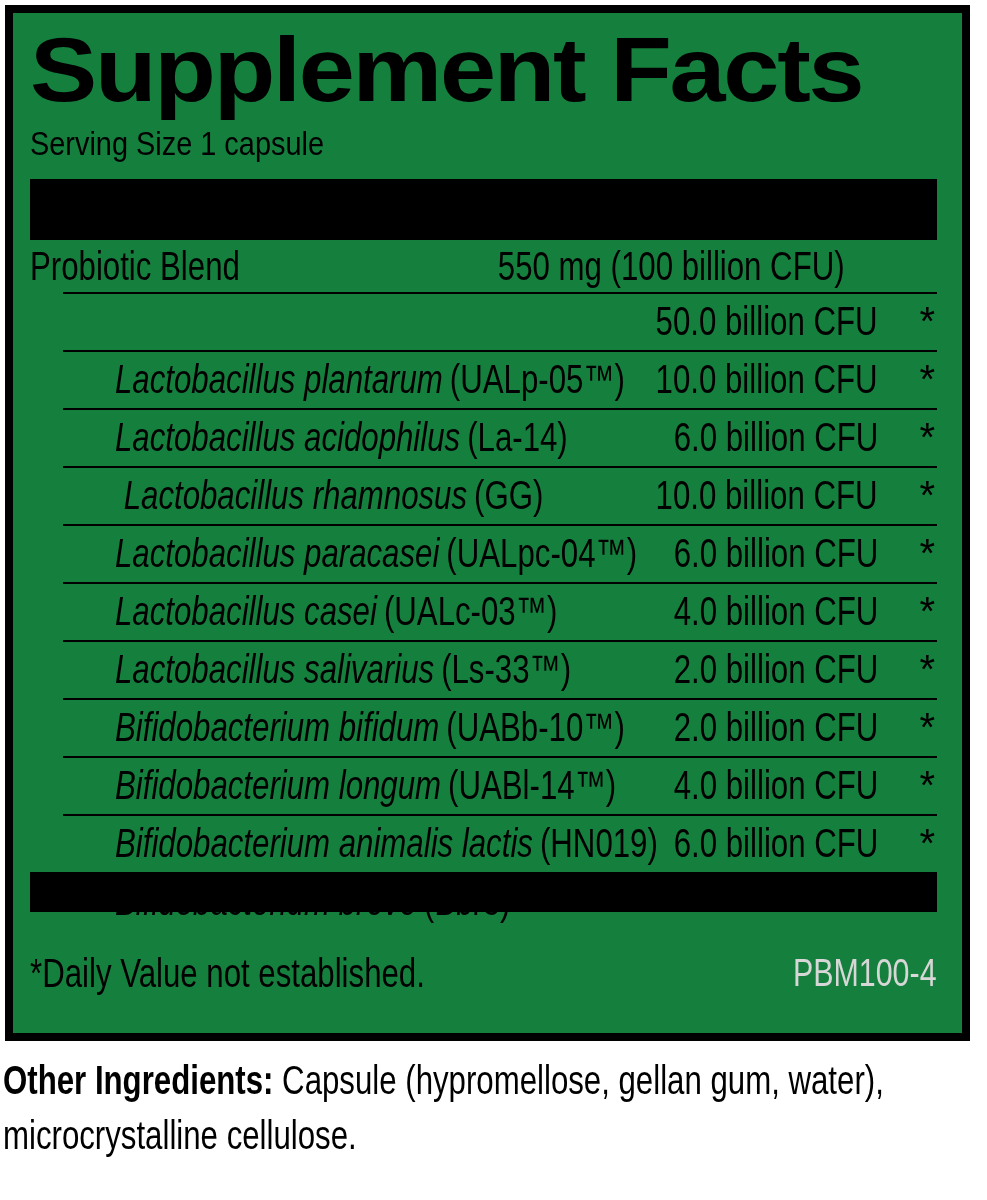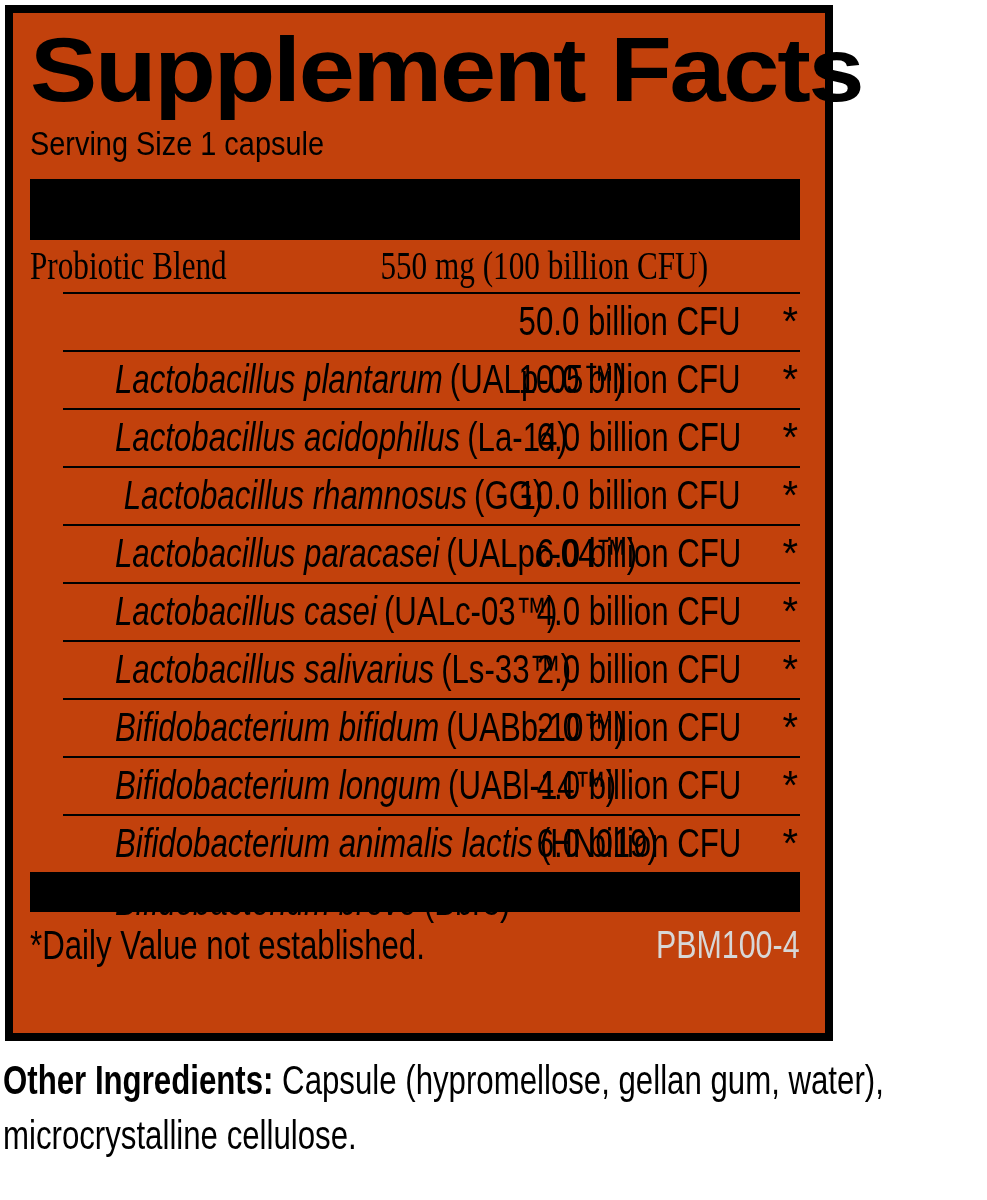--- a/index.html
+++ b/index.html
@@ -11,26 +11,26 @@
     overflow: hidden;
     font-family: "Liberation Sans", sans-serif;
     color: #000;
   }
 
   
   .label-box {
     position: absolute;
     left: 5px;
     top: 5px;
-    width: 828px;
+    width: 965px;
     height: 1036px;
     border: 8px solid #000;
     box-sizing: border-box;
     padding: 0 25px 0 17px;
-    background: #c2410c;
+    background: #15803d;
   }
 
   
   .sf-title {
     margin-top: 8px;
     height: 98px;
     line-height: 98px;
     font-size: 90px;
     font-weight: bold;
     letter-spacing: -2px;
@@ -67,21 +67,20 @@
     font-weight: bold;
     white-space: nowrap;
   }
   .header-row .hdr-left  { left: 0;  transform: scaleX(0.78); transform-origin: 0 50%; }
   .header-row .hdr-right { right: 0; transform: scaleX(0.78); transform-origin: 100% 50%; }
 
   
   .blend-row {
     position: relative;
     height: 52px;
-    font-family: Liberation Serif, serif;
   }
   .blend-row .row-name {
     position: absolute;
     left: 0;
     top: 0;
     line-height: 52px;
     font-size: 40px;
     white-space: pre;
     transform: scaleX(0.78);
     transform-origin: 0 50%;
@@ -139,20 +138,21 @@
     right: 2px;
     top: 0;
     line-height: 58px;
     font-size: 40px;
   }
 
   
   .footer-row {
     position: relative;
     height: 67px;
+    margin-top: 28px;
   }
   .footer-row .footnote {
     position: absolute;
     left: 0;
     top: 0;
     line-height: 67px;
     font-size: 40px;
     white-space: pre;
     transform: scaleX(0.78);
     transform-origin: 0 50%;

